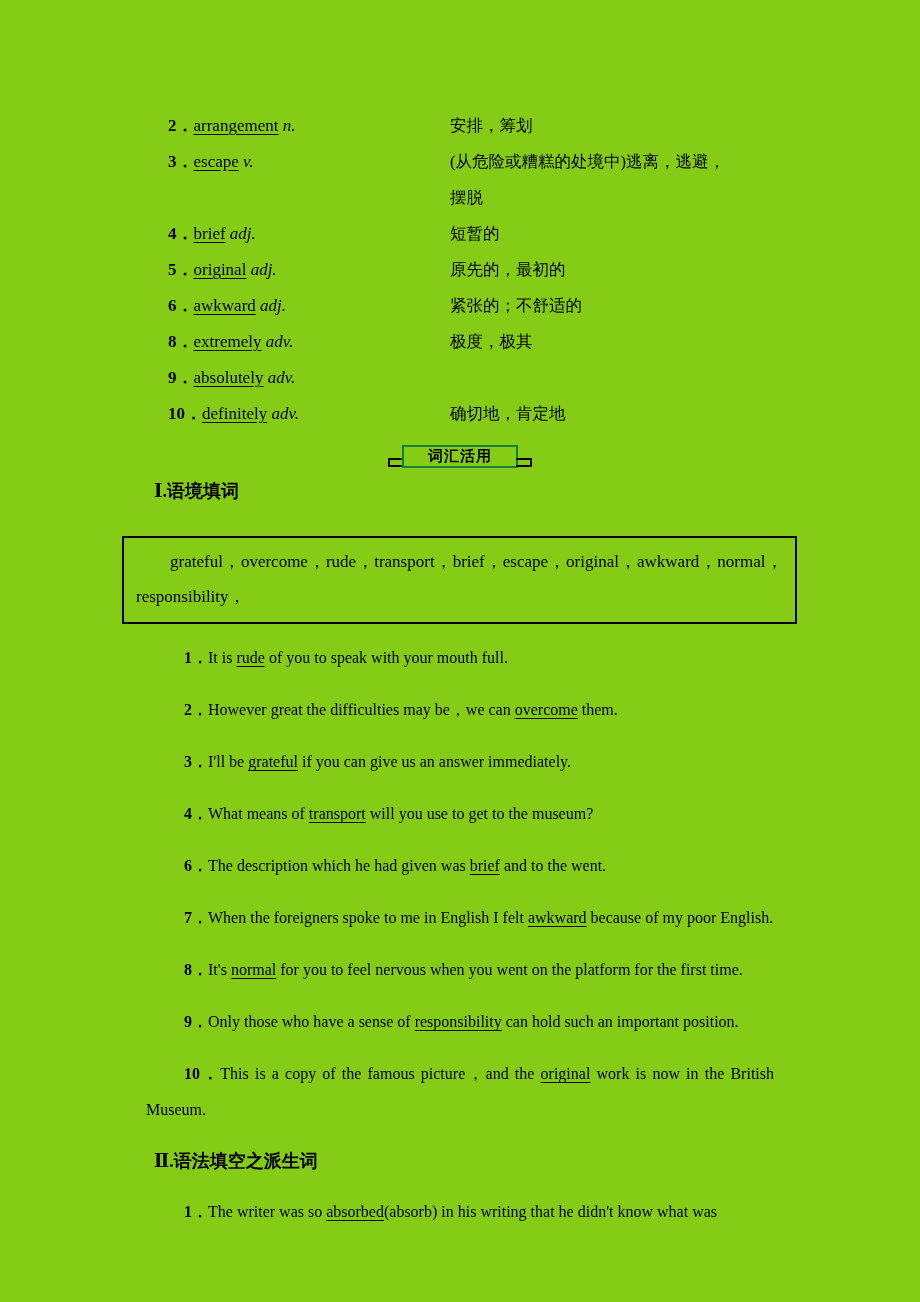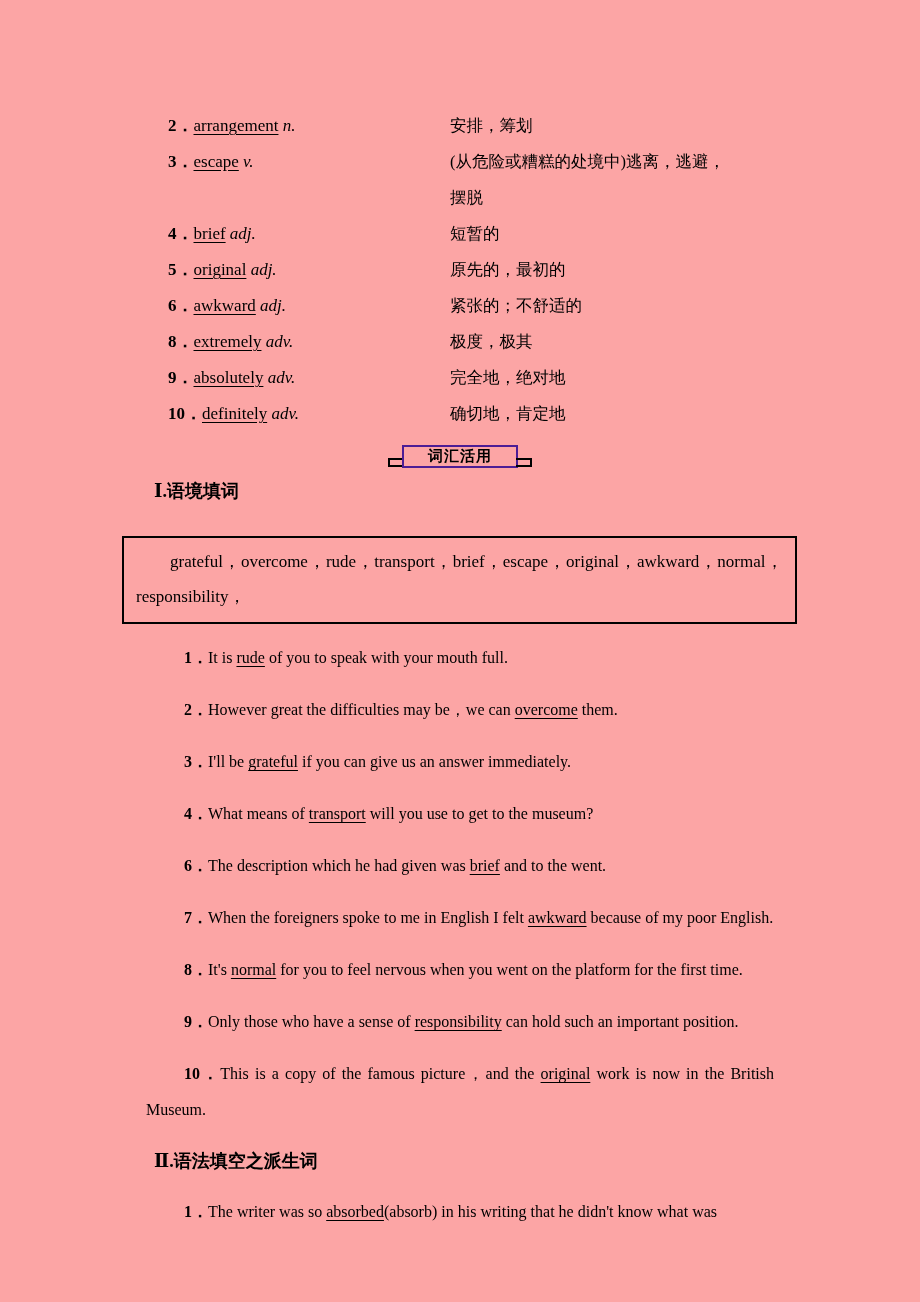--- a/index.html
+++ b/index.html
@@ -9,21 +9,21 @@
     color: #000000;
     font-family: "Liberation Serif", "DejaVu Serif", serif;
   }
   .page {
     position: relative;
     width: 920px;
     height: 1302px;
     box-sizing: border-box;
     padding: 108px 130px 20px 130px;
     overflow: hidden;
-    background: #fca5a5;
+    background: #84cc16;
   }
   
   .wl-row {
     display: flex;
     font-size: 17px;
     line-height: 36px;
   }
   .wl-left {
     width: 320px;
     box-sizing: border-box;
@@ -49,21 +49,21 @@
   .banner-deco {
     width: 16px;
     height: 9px;
     border: 2px solid #000;
     box-sizing: border-box;
     margin-bottom: 1px;
   }
   .banner-deco.left  { border-right: none; margin-right: -2px; }
   .banner-deco.right { border-left: none;  margin-left: -2px; }
   .banner-box {
-    border: 2px solid #4c1d95;
+    border: 2px solid #15803d;
     font-weight: bold;
     font-size: 15px;
     line-height: 19px;
     padding: 0 24px;
     letter-spacing: 1px;
   }
   
   .sec-heading {
     font-weight: bold;
     font-size: 18px;
@@ -129,21 +129,20 @@
     </div>
 
 
     <div class="wl-row">
       <div class="wl-left"><span class="wl-num">8．</span><span class="wl-word">extremely</span> <span class="wl-pos">adv.</span></div>
       <div class="wl-meaning">极度，极其</div>
     </div>
 
     <div class="wl-row">
       <div class="wl-left"><span class="wl-num">9．</span><span class="wl-word">absolutely</span> <span class="wl-pos">adv.</span></div>
-      <div class="wl-meaning">完全地，绝对地</div>
     </div>
 
     <div class="wl-row">
       <div class="wl-left"><span class="wl-num">10．</span><span class="wl-word">definitely</span> <span class="wl-pos">adv.</span></div>
       <div class="wl-meaning">确切地，肯定地</div>
     </div>
 
   </div>
 
   <div class="banner-wrap">

